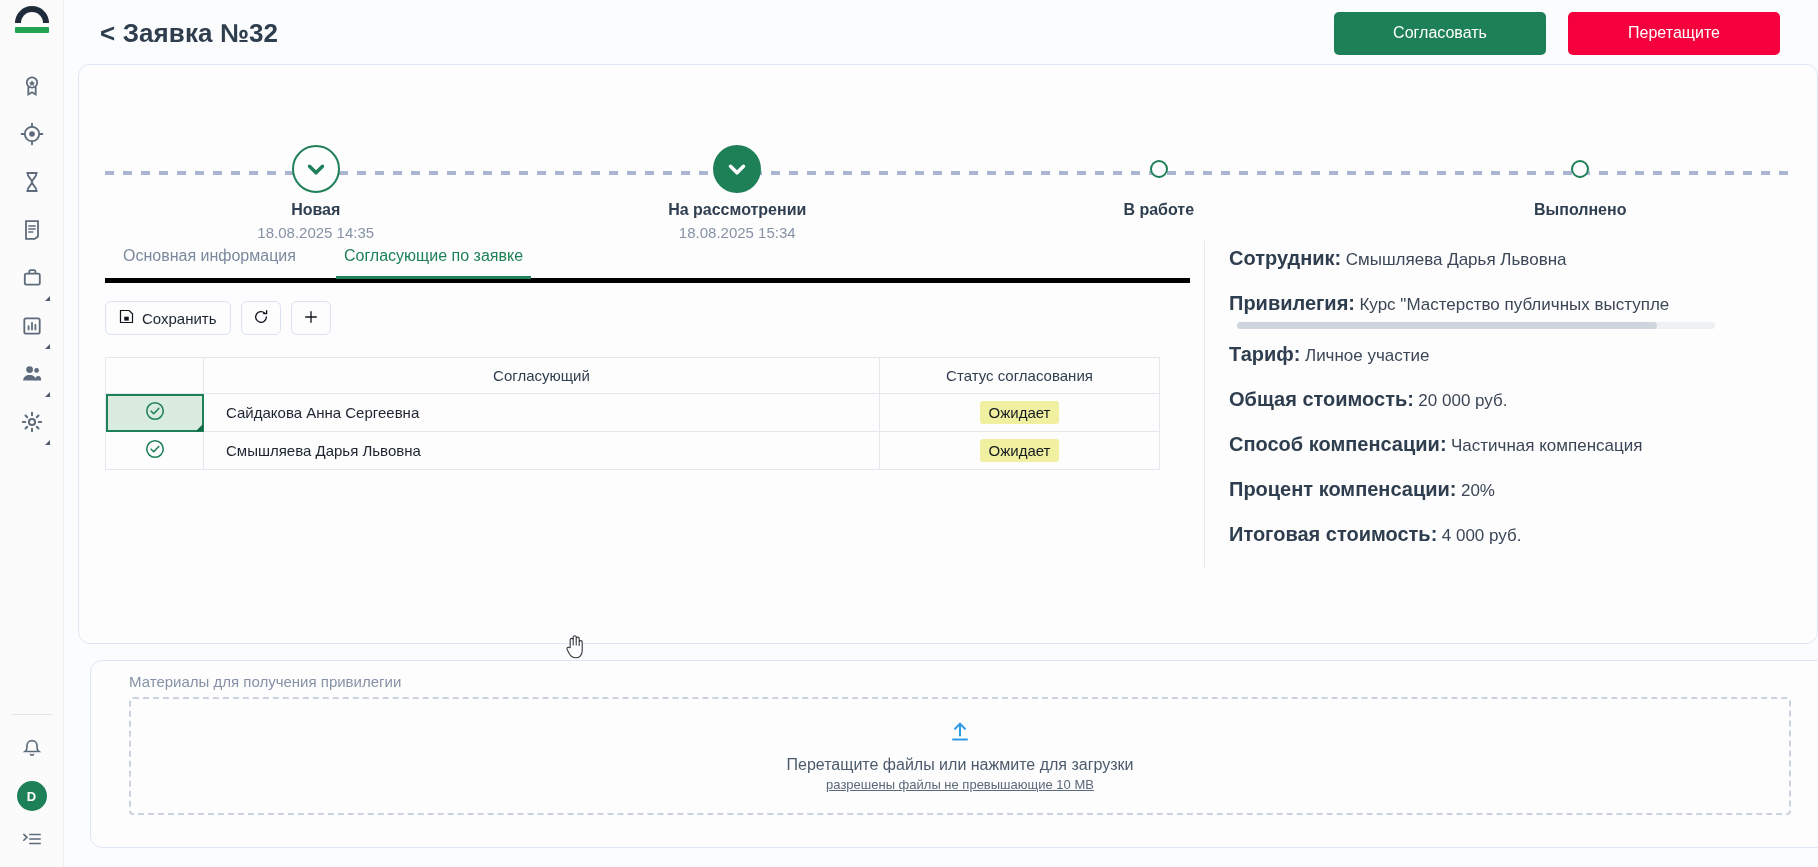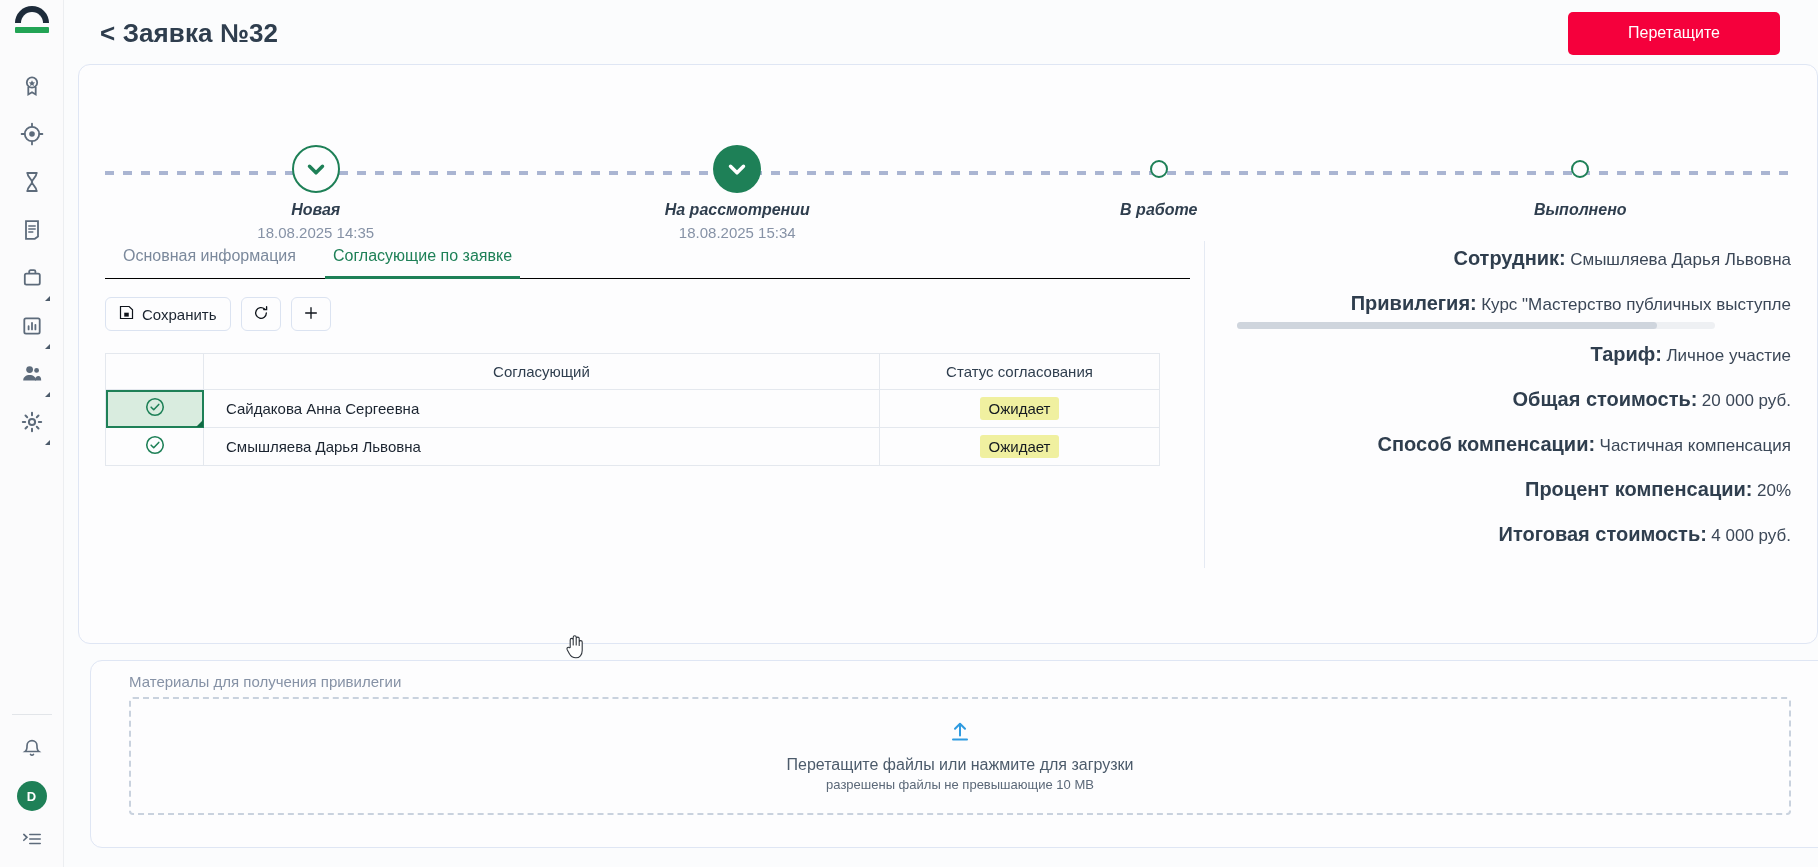--- a/index.html
+++ b/index.html
@@ -61,29 +61,29 @@
   .line { position: absolute; top: 80px; left: 0; right: 0; height: 4px;
           background-image: repeating-linear-gradient(to right,#aab5d2 0 9px, transparent 9px 18px);}
   .node-row { position: relative; height: 80px; display:flex; align-items:flex-end; justify-content:center; z-index:2;}
   .node-big-hollow, .node-big-fill {
     width: 48px; height: 48px; border-radius: 50%; display:flex; align-items:center;justify-content:center;
     margin-bottom: -22px; }
   .node-big-hollow { background: #fdfdfe; border: 2px solid #1e8057; }
   .node-big-fill { background: #1e8057; }
   .node-small { width: 18px; height: 18px; border-radius: 50%; background:#fdfdfe;
                 border: 2px solid #1e8057; margin-bottom: -7px;}
-  .step-label { margin-top: 30px; font-size: 16px; font-weight: bold; color: #2f3e4e; text-align: center; font-style: italic; }
+  .step-label { margin-top: 30px; font-size: 16px; font-weight: bold; color: #2f3e4e; text-align: center; }
   .step-date { margin-top: 5px; font-size: 15px; color: #8692a6; text-align: center; }
 
   
   .card-body { display: flex; padding: 0 26px; }
   .left-col { width: 1085px; flex: 0 0 1085px; }
   .right-col { flex: 1 1 auto; border-left: 1px solid #e5eaf3; padding-left: 24px; margin-left: 14px; }
 
-  .tabs { display: flex; gap: 1px; border-bottom: 1px solid #000000; }
+  .tabs { display: flex; gap: 12px; border-bottom: 5px solid #000000; }
   .tab { font-size: 16px; color: #7b899c; padding: 6px 18px 13px 18px; cursor: pointer;
          white-space: nowrap; position: relative; }
   .tab.active { color: #1e8057; }
   .tab.active::after { content:""; position:absolute; left:10px; right:10px; bottom:-1px; height:3px; background:#1e8057;}
 
   .toolbar { display: flex; gap: 10px; margin-top: 18px; }
   .tb-btn {
     height: 34px; background: #fdfdfe; border: 1px solid #dbe3f1; border-radius: 6px;
     display: flex; align-items: center; gap: 8px; padding: 4px 13px;
     font-size: 15px; color: #1b2430; cursor: pointer; font-family:"Liberation Sans",sans-serif;
@@ -100,36 +100,36 @@
   td.cell-chk { text-align: center; vertical-align: middle; position: relative; }
   td.cell-chk.selected { background: #d9ecdf; outline: 2px solid #1e8057; outline-offset: -2px; }
   td.cell-chk.selected::after { content:""; position:absolute; right:0; bottom:0;
       width:0;height:0;border-left:7px solid transparent;border-bottom:7px solid #0f6b44;}
   td.cell-name { padding-left: 22px; }
   td.cell-status { text-align: center; }
   .badge { display: inline-block; background: #f0f0a0; color: #141a20; font-size: 15px;
            padding: 3px 9px; border-radius: 3px; }
 
   
-  .detail { margin-bottom: 22px; position: relative; text-align: right; }
+  .detail { margin-bottom: 22px; position: relative; }
   .detail:first-child { margin-top: 6px; }
   .d-label { font-size: 20px; font-weight: bold; color: #2f3e4e; }
   .d-value { font-size: 17px; color: #3b4757; }
   .hscroll { position: absolute; left: 8px; top: 30px; width: 420px; height: 7px;
              background: #cfd5dd; border-radius: 4px; }
   .hscroll-track { position:absolute; left:8px; top:30px; width: 478px; height:7px; background:#eef0f3; border-radius:4px;}
 
   
   .upload-wrap { position: absolute; left: 26px; top: 660px; width: 1740px; height: 188px;
                  background: #fdfdfe; border: 1px solid #dfe6f4; border-radius: 12px; }
   .upload-legend { font-size: 15px; color: #8692a6; padding: 12px 0 7px 38px; }
   .dropzone { margin: 0 38px; height: 118px; border: 2px dashed #c9d2de; border-radius: 4px;
               display: flex; flex-direction: column; align-items: center; justify-content: center; cursor: pointer;}
   .dz-title { font-size: 16px; color: #4c5b6b; margin-top: 8px; }
-  .dz-sub { font-size: 13px; color: #5b6878; margin-top: 3px; }
+  .dz-sub { font-size: 13px; color: #5b6878; margin-top: 3px; text-decoration: underline; }
 
   
   .cursor { position: absolute; left: 500px; top: 634px; width: 22px; height: 26px; z-index: 20; }
 </style>
 </head>
 <body>
 
 <div class="app">
 
   <aside class="sidebar">
@@ -231,20 +231,21 @@
   </aside>
 
   <section class="main">
 
     <div class="topbar">
       <span class="page-title">
         <span>&lt;</span>
         <span>Заявка №32</span>
       </span>
       <div class="topbar-actions">
+        <button class="btn-approve">Согласовать</button>
         <button class="btn-reject">Перетащите</button>
       </div>
     </div>
 
     <div class="card">
 
       <div class="stepper">
         <div class="line"></div>
         <div class="steps">
 

